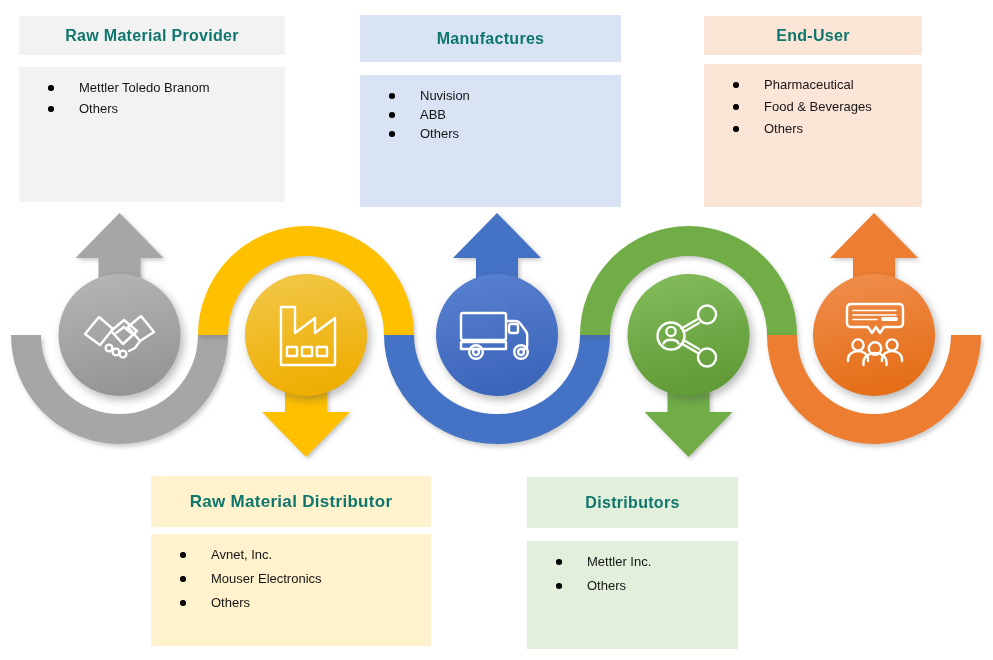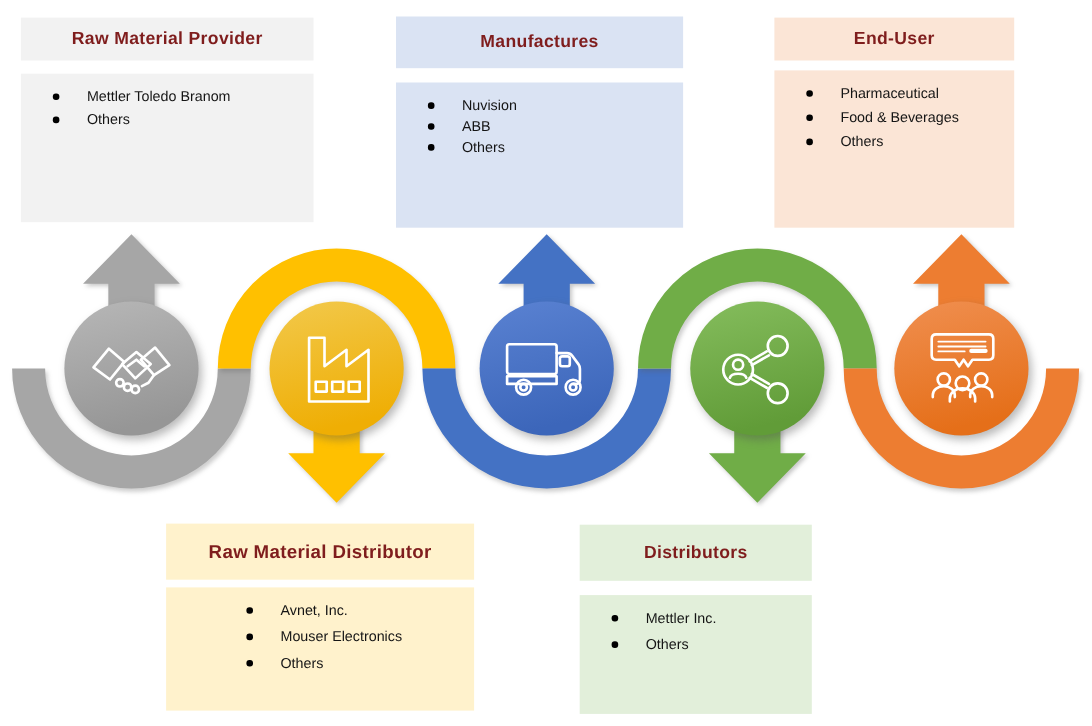--- a/index.html
+++ b/index.html
@@ -3,21 +3,21 @@
 <meta charset="utf-8">
 <style>
   html,body{margin:0;padding:0;background:#fff;}
   .canvas{
     position:relative;width:993px;height:660px;background:#ffffff;
     font-family:"Liberation Sans",sans-serif;overflow:hidden;
   }
   .group{position:absolute;}
   .hdr{
     display:flex;align-items:center;justify-content:center;
-    font-weight:bold;color:#7f1d1d;letter-spacing:.3px;
+    font-weight:bold;color:#0f766e;letter-spacing:.3px;
   }
   .lst{
     list-style:none;margin:0;padding:13px 0 0 0;box-sizing:border-box;
   }
   .lst li{
     position:relative;padding-left:60px;margin-bottom:var(--gap,7px);
     font-size:13px;color:#151515;line-height:15px;
   }
   .lst li::before{
     content:"";position:absolute;left:29px;top:5px;width:5.5px;height:5.5px;
@@ -153,21 +153,21 @@
     <div class="hdr" style="height: 39px; font-size: 16px; background: rgb(251, 229, 214);">End-User</div>
     <ul class="lst" style="height: 143px; margin-top: 9px; --gap: 7px; background: rgb(251, 229, 214);">
         <li>Pharmaceutical</li>
         <li>Food &amp; Beverages</li>
         <li>Others</li>
       </ul>
   </div>
 
   <div class="group" style="left:151px;top:476px;width:280px">
     <div class="hdr" style="height: 51px; font-size: 17px; background: rgb(255, 242, 204); text-align: right;">Raw Material Distributor</div>
-    <ul class="lst" style="height: 112px; margin-top: 7px; --gap: 9px; background: rgb(255, 242, 204); padding-left: 44px;">
+    <ul class="lst" style="height: 112px; margin-top: 7px; --gap: 9px; background: rgb(255, 242, 204);">
         <li>Avnet, Inc.</li>
         <li>Mouser Electronics</li>
         <li>Others</li>
       </ul>
   </div>
 
   <div class="group" style="left:527px;top:477px;width:211px">
     <div class="hdr" style="height: 51px; font-size: 16px; background: rgb(226, 239, 218);">Distributors</div>
     <ul class="lst" style="height: 108px; margin-top: 13px; --gap: 9px; background: rgb(226, 239, 218);">
         <li>Mettler Inc.</li>

